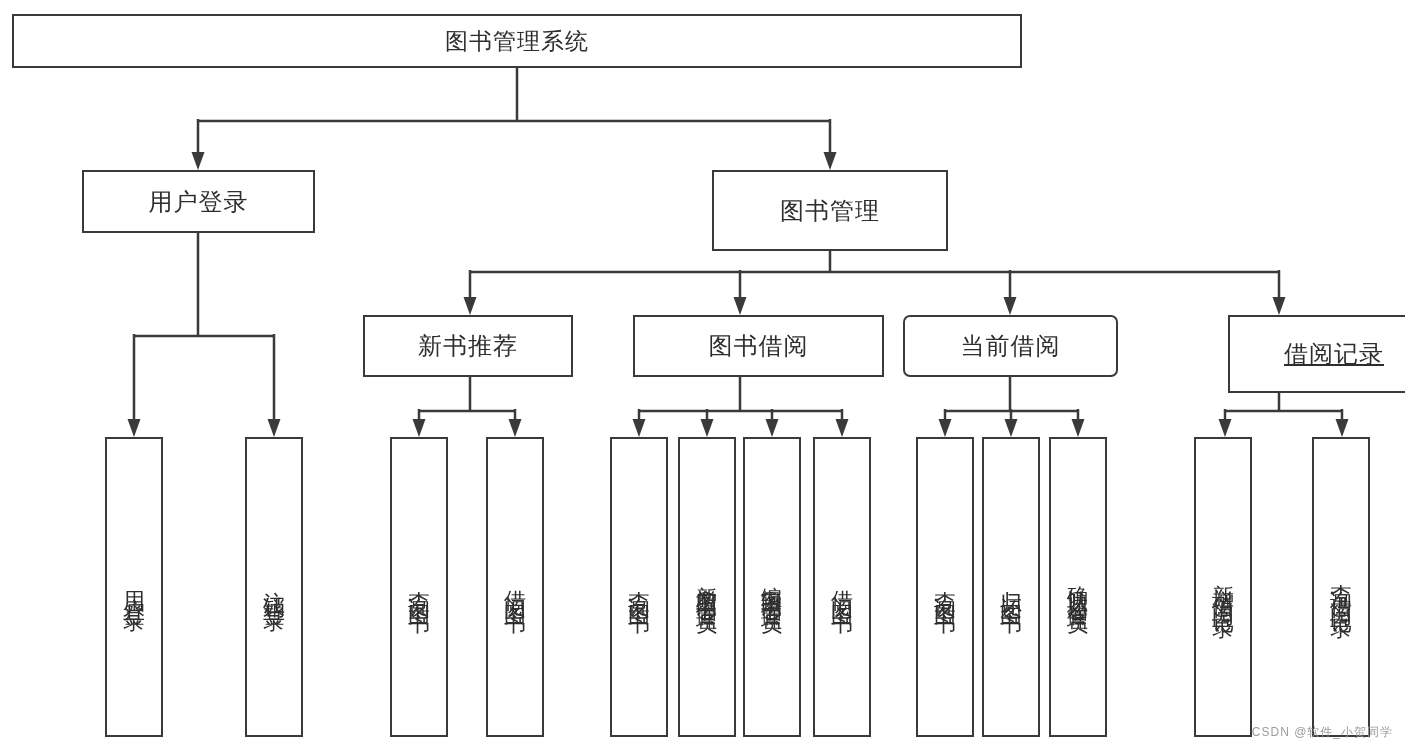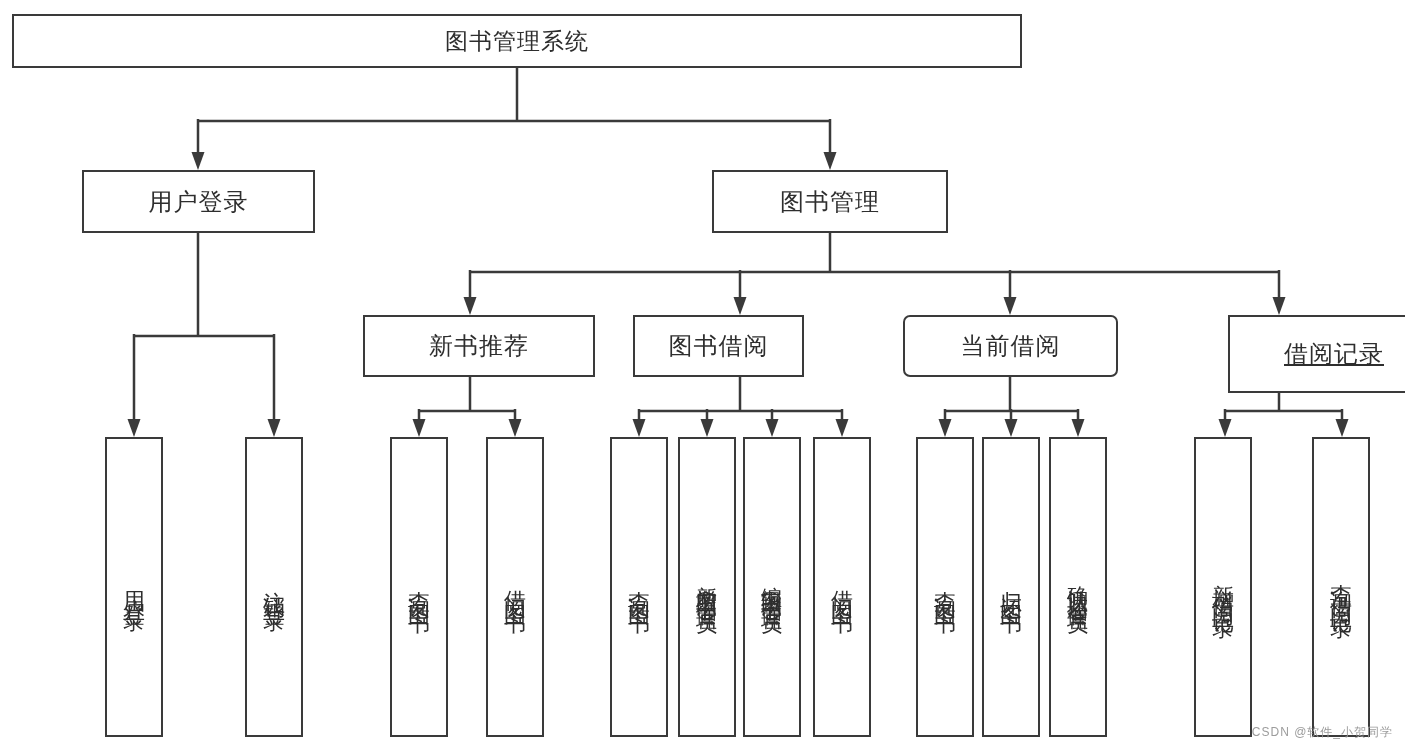--- a/index.html
+++ b/index.html
@@ -39,23 +39,23 @@
     text-orientation: mixed;
     letter-spacing: 7px;
     line-height: 1.1;
     white-space: nowrap;
   }
   .vbox.long .vtext { letter-spacing: 4px; font-size: 21px; }
 
   
   #nd-root            { left: 12px;   top: 14px;  width: 1010px; height: 54px; }
   #nd-user-login      { left: 82px;   top: 170px; width: 233px;  height: 63px; }
-  #nd-book-mgmt       { left: 712px;  top: 170px; width: 236px;  height: 63px; }
-  #nd-new-book        { left: 363px;  top: 315px; width: 232px;  height: 62px; }
-  #nd-book-borrow     { left: 633px;  top: 315px; width: 171px;  height: 62px; }
+  #nd-book-mgmt       { left: 712px;  top: 170px; width: 236px;  height: 81px; }
+  #nd-new-book        { left: 363px;  top: 315px; width: 210px;  height: 62px; }
+  #nd-book-borrow     { left: 633px;  top: 315px; width: 251px;  height: 62px; }
   #nd-current-borrow  { left: 903px;  top: 315px; width: 215px;  height: 62px; border-radius: 7px; }
   #nd-borrow-records  { left: 1228px; top: 315px; width: 212px;  height: 78px; text-decoration: underline; }
 
   .leaf { top: 437px; width: 58px; height: 300px; }
   #lf-login           { left: 105px; }
   #lf-logout          { left: 245px; }
   #lf-query1          { left: 390px; }
   #lf-borrow1         { left: 486px; }
   #lf-query2          { left: 610px; }
   #lf-add-book        { left: 678px; }

